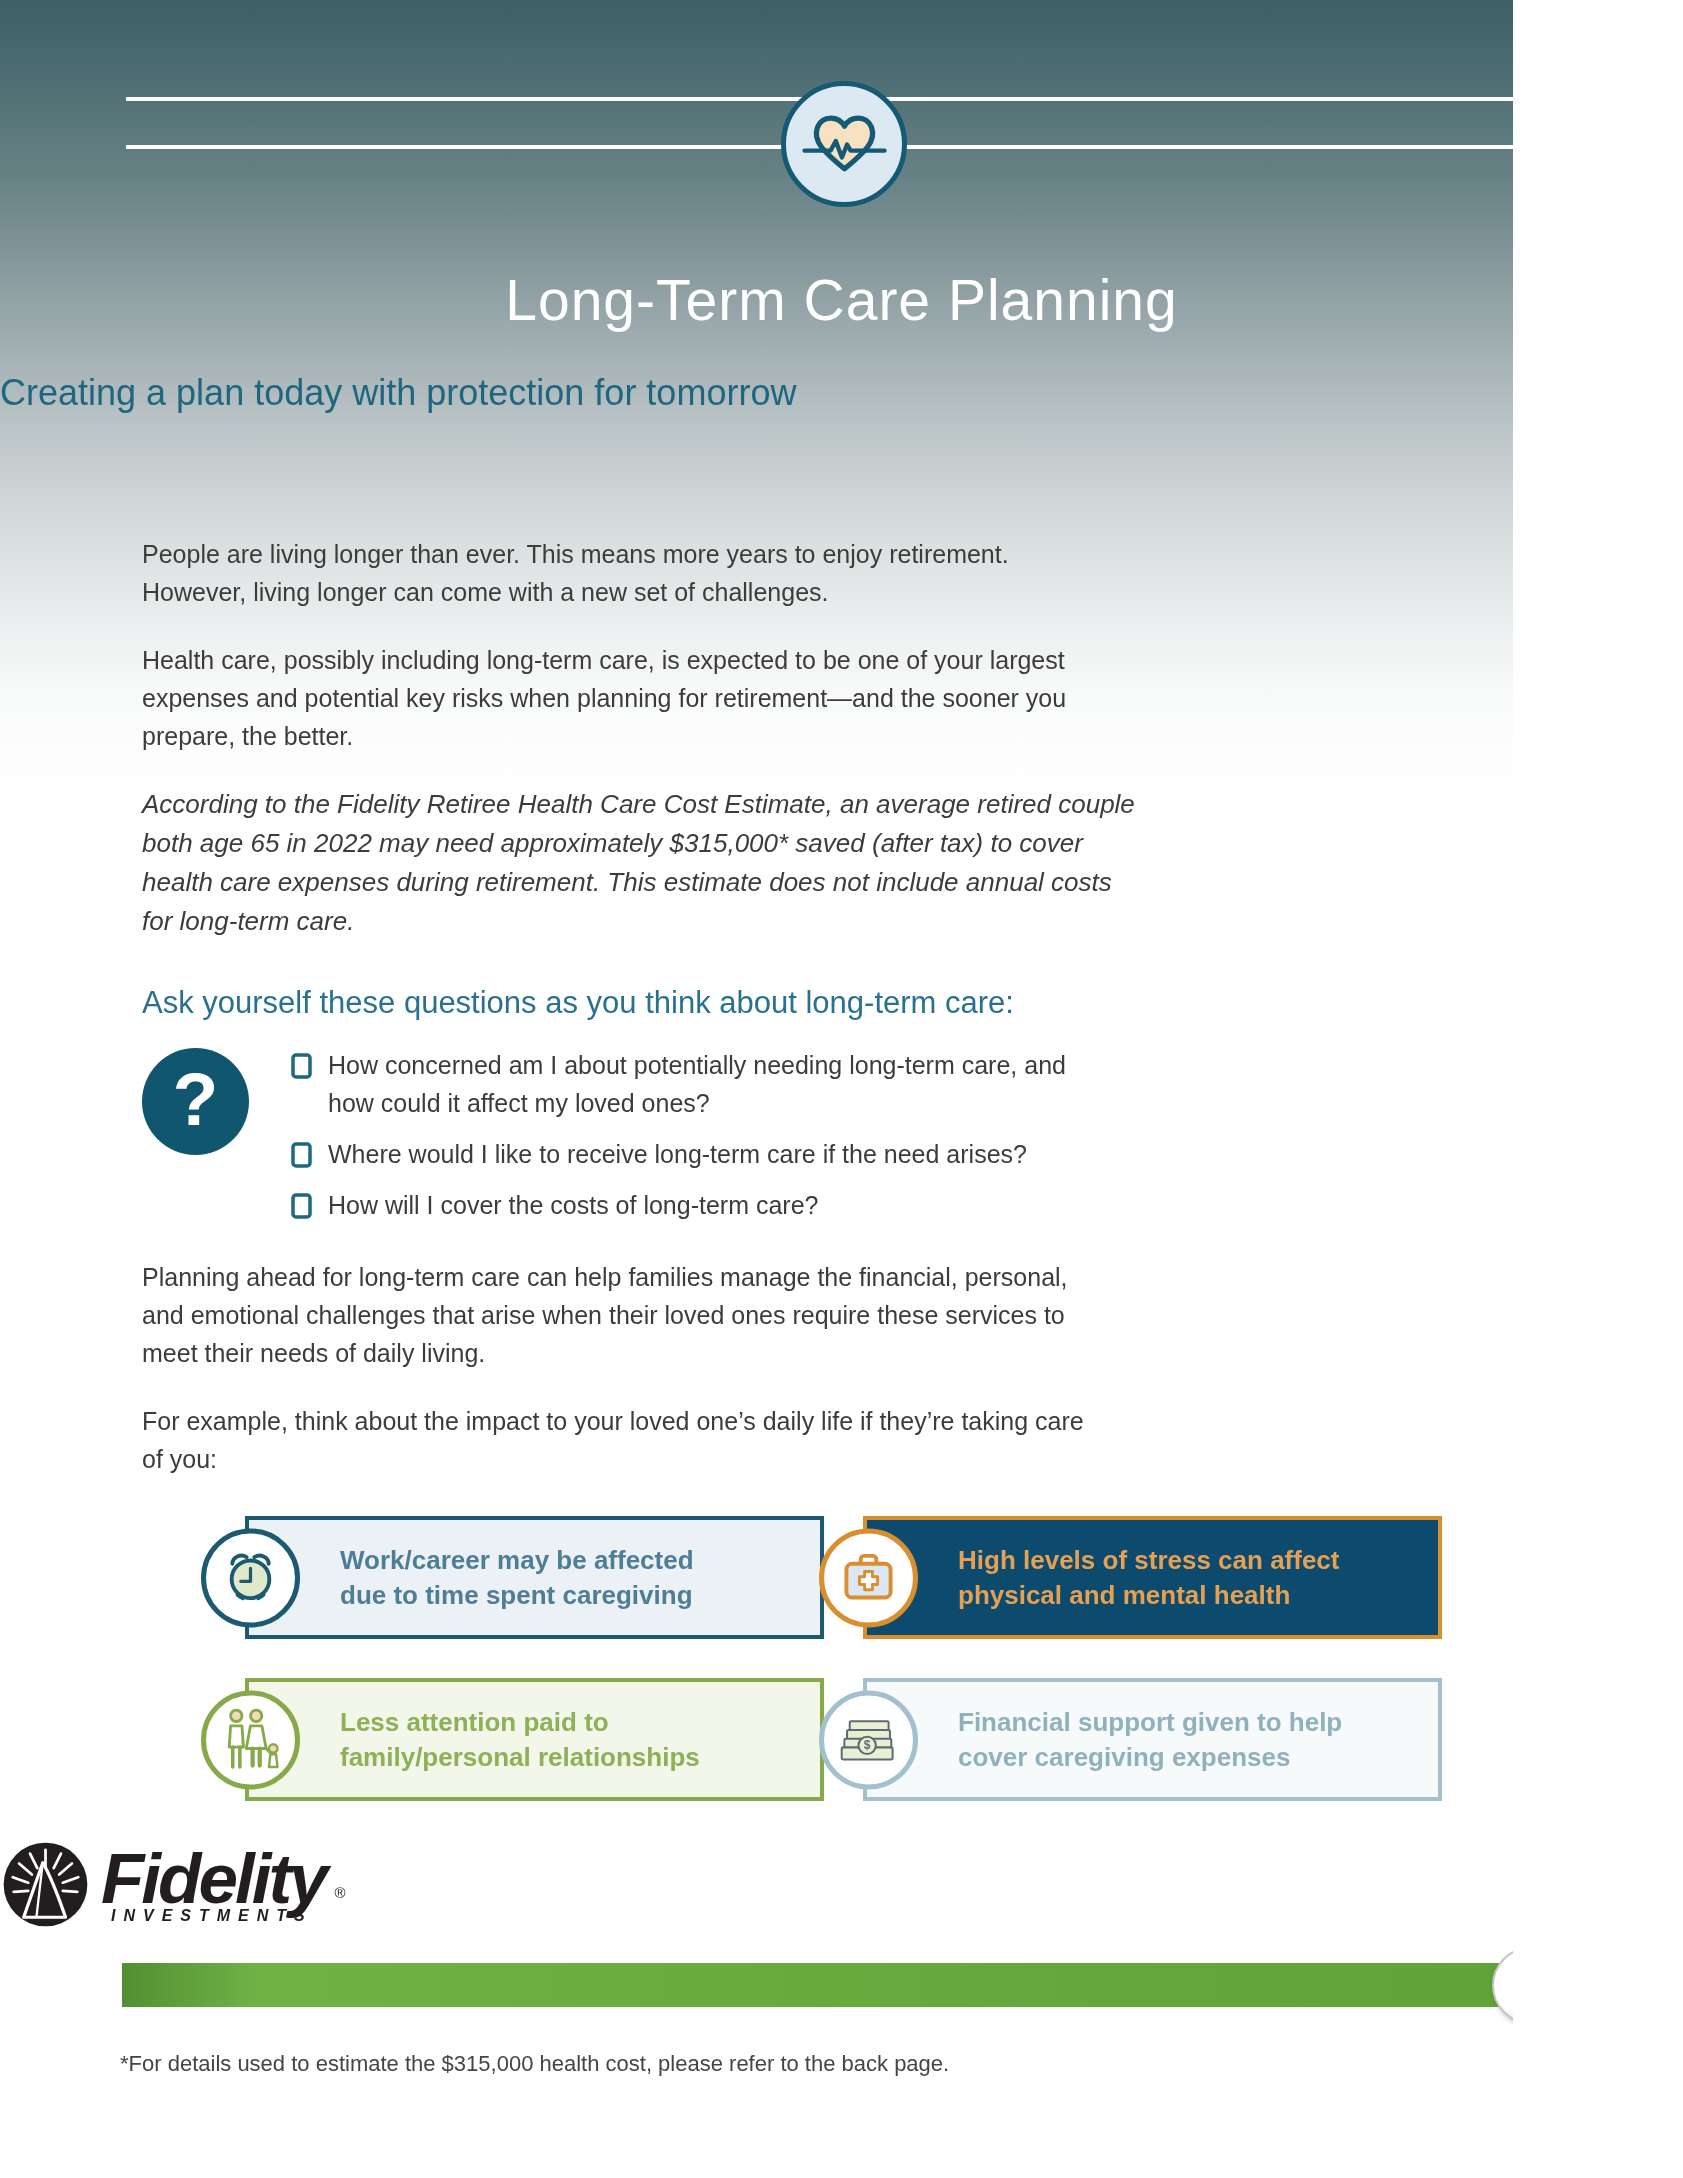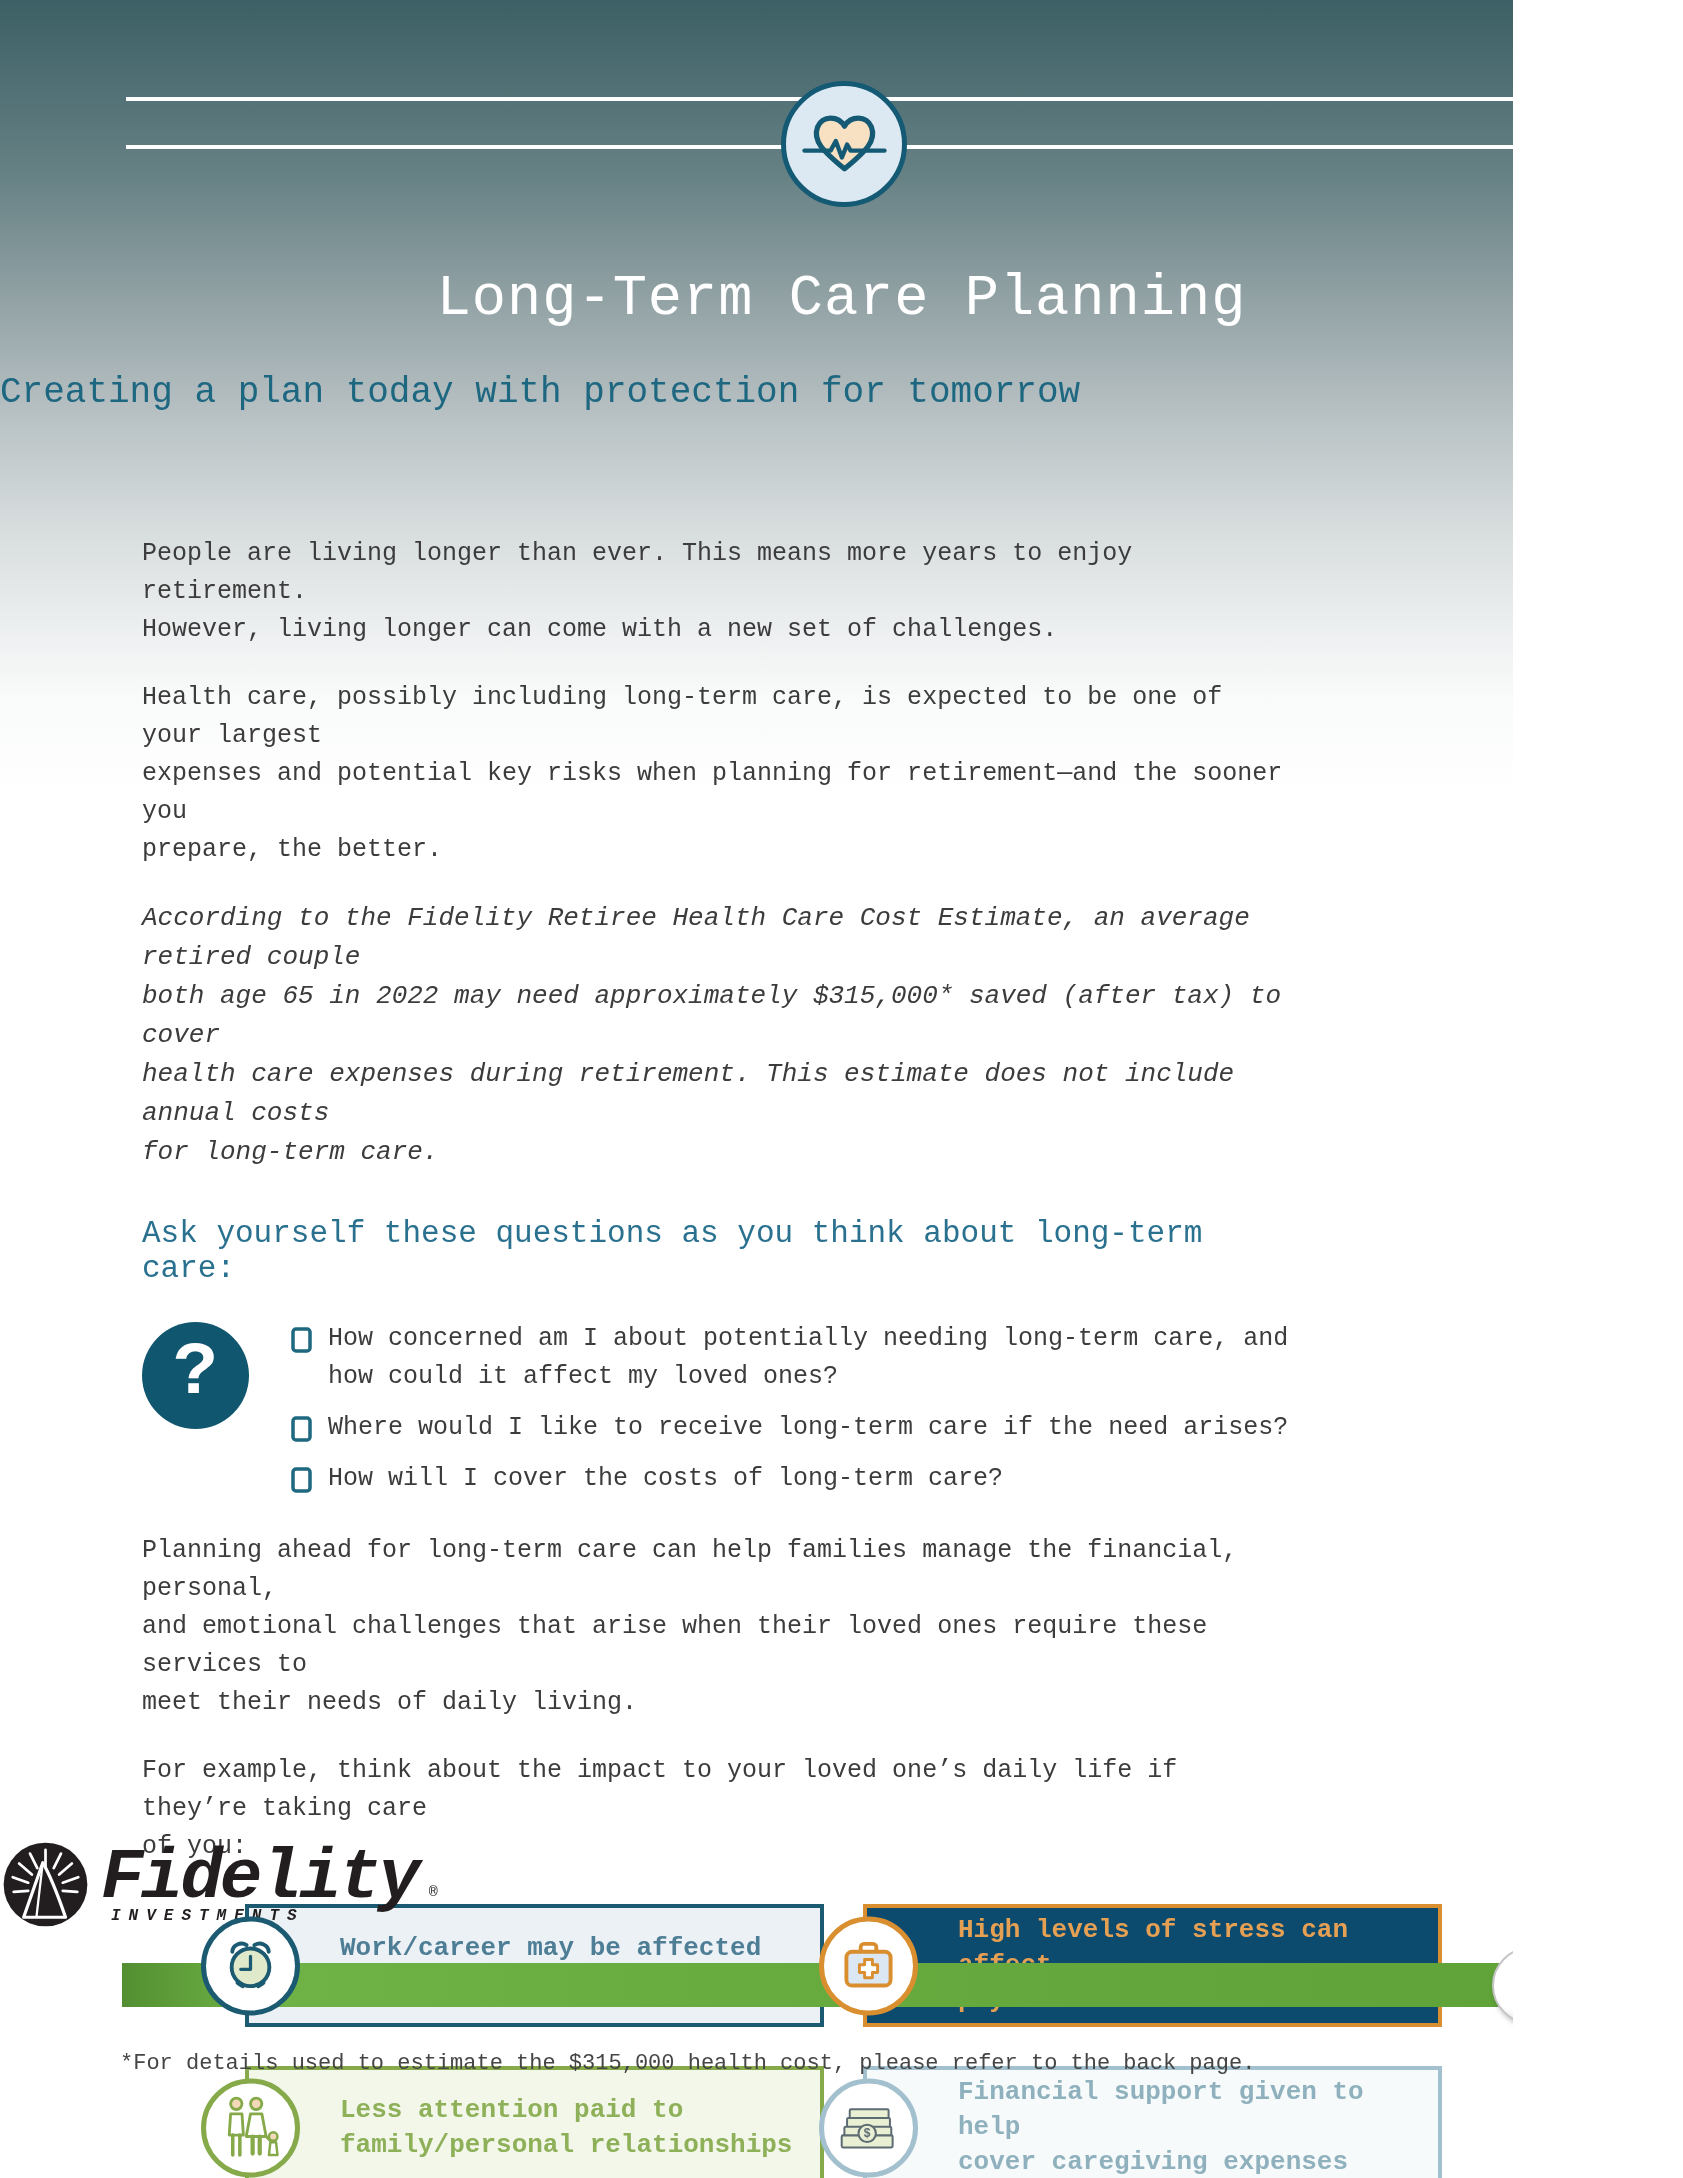--- a/index.html
+++ b/index.html
@@ -1,37 +1,37 @@
 <!DOCTYPE html>
 <html><head>
 <meta charset="utf-8">
 <style>
   html,body{margin:0;padding:0;background:#ffffff;}
   .page{position:relative;width:1513px;height:2178px;background:#ffffff;overflow:hidden;
-        font-family:Liberation Mono, monospace;color:#3c3c3c;}
+        font-family:Liberation Sans, sans-serif;color:#3c3c3c;}
   
   .header-band{position:absolute;left:0;top:0;width:1683px;height:792px;
     background:linear-gradient(180deg,#3c6065 0%,#4d6d72 9%,#66called 0%);
     background:linear-gradient(180deg,#3c6065 0%,#4d6d72 9%,#668184 22%,#8d9ea1 36%,
                #b2bcbf 50%,#d2d8d9 64%,#e9eced 77%,#f9fafa 88%,#ffffff 100%);}
   .rule{position:absolute;left:126px;width:1432px;height:4px;background:#ffffff;}
   .rule.top{top:97px;} .rule.bottom{top:145px;}
   .header-badge{position:absolute;left:781px;top:81px;width:126px;height:126px;border-radius:50%;
     background:#dde9f2;border:5px solid #155a74;box-sizing:border-box;
     display:flex;align-items:center;justify-content:center;}
   .page-title{position:absolute;left:0;top:267px;width:1683px;text-align:center;
     font-size:57px;font-weight:400;letter-spacing:1px;color:#ffffff;}
   .page-subtitle{position:absolute;left:0;top:372px;width:1683px;text-align:left;
     font-size:36px;font-weight:400;color:#1d6781;}
   
   .content{position:absolute;left:142px;top:535px;width:1148px;}
   .content p{margin:0;white-space:pre-line;}
   .body-p{font-size:25px;line-height:38px;color:#3c3c3c;margin-bottom:30px !important;}
   .quote-p{font-size:26px;line-height:39px;font-style:italic;color:#3c3c3c;margin-bottom:44px !important;}
-  .q-heading{margin:12px 0 32px 0;font-size:31px;font-weight:400;color:#2a7190;}
+  .q-heading{margin:12px 0 23px 0;font-size:31px;font-weight:400;color:#2a7190;}
   .q-row{display:flex;gap:42px;margin-bottom:34px;}
   .q-badge{flex:0 0 auto;width:107px;height:107px;border-radius:50%;background:#10566f;
     display:flex;align-items:center;justify-content:center;margin-top:4px;}
   .q-glyph{color:#ffffff;font-size:75px;font-weight:700;line-height:1;margin-top:-4px;}
   .q-items{display:flex;flex-direction:column;gap:13px;padding-top:2px;}
   .q-item{display:flex;gap:16px;align-items:flex-start;}
   .q-item svg{flex:0 0 auto;margin-top:7px;}
   .q-item span{font-size:25px;line-height:38px;white-space:pre-line;}
   
   .callout-grid{display:grid;grid-template-columns:579px 579px;column-gap:82px;row-gap:53px;

